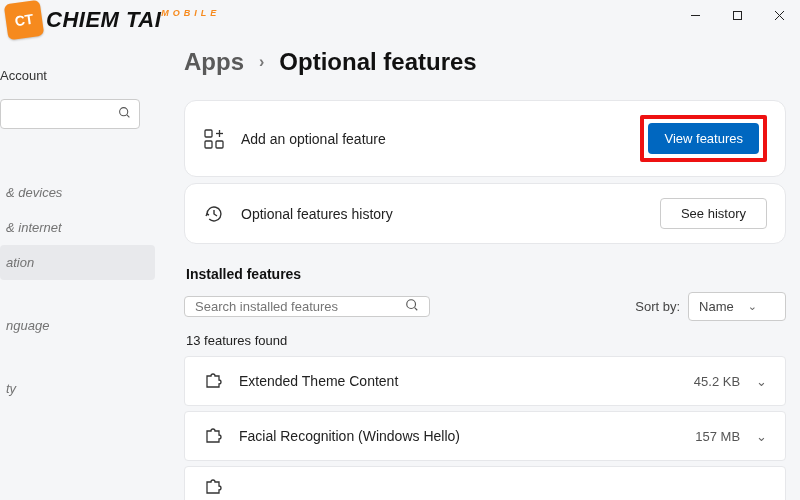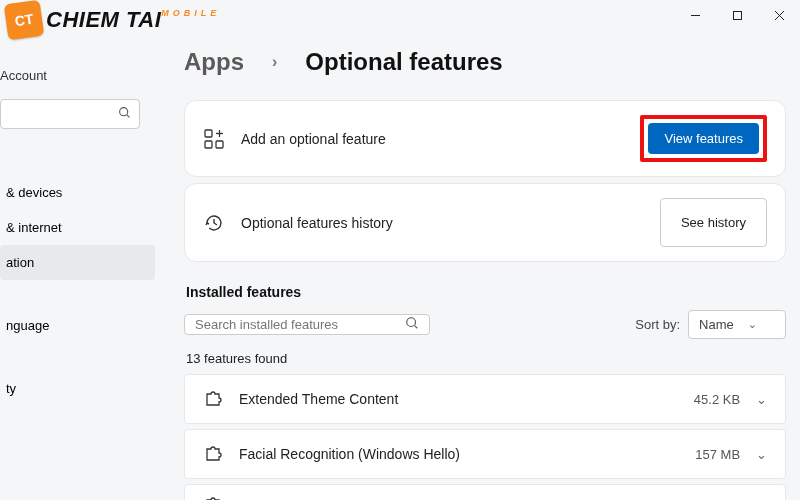--- a/index.html
+++ b/index.html
@@ -13,35 +13,35 @@
   .logo-badge { width: 36px; height: 36px; background: #f68a1e; border-radius: 6px; transform: rotate(-8deg); display: flex; align-items: center; justify-content: center; color: #fff; font-weight: 900; font-size: 14px; box-shadow: 0 1px 2px rgba(0,0,0,0.2); }
   .logo-text { display: flex; flex-direction: row; line-height: 1; }
   .logo-main { font-size: 22px; font-weight: 900; color: #111; letter-spacing: 0.5px; font-style: italic; }
   .logo-sub { font-size: 9px; color: #f68a1e; letter-spacing: 4px; text-align: right; font-style: italic; font-weight: 600; }
   
   .sidebar { position: absolute; left: 0; top: 60px; width: 155px; }
   .account { font-size: 13px; color: #333; padding: 8px 0 16px 0; }
   .search-wrap { position: relative; border: 1px solid #ccc; border-radius: 4px; background: #fff; height: 30px; display: flex; align-items: center; padding: 0 8px; margin-bottom: 18px; width: 140px; }
   .search-wrap input { border: none; outline: none; flex: 1; font-size: 12px; background: transparent; width: 100%; }
   .search-wrap .sicon { color: #555; font-size: 13px; }
-  .nav-item { font-size: 13px; color: #000000; padding: 10px 6px; cursor: pointer; border-radius: 4px; }
+  .nav-item { font-size: 13px; color: #737373; padding: 10px 6px; cursor: pointer; border-radius: 4px; font-style: italic; }
   .nav-item.sel { background: #e8e9ec; }
   .nav-gap { height: 28px; }
   
   .main { position: absolute; left: 184px; top: 48px; right: 14px; }
-  .breadcrumb { display: flex; align-items: center; gap: 28px; font-size: 24px; font-weight: 600; color: #111; margin-bottom: 24px; }
+  .breadcrumb { display: flex; align-items: center; gap: 15px; font-size: 24px; font-weight: 600; color: #111; margin-bottom: 24px; }
   .breadcrumb .parent { color: #5a5a5a; font-weight: 600; }
   .breadcrumb .chev { color: #777; font-size: 16px; }
   
   .card { background: #fff; border: 1px solid #e6e7ea; border-radius: 12px; padding: 14px 18px; display: flex; align-items: center; margin-bottom: 6px; }
   .card .cicon { width: 22px; height: 22px; margin-right: 16px; display: flex; align-items: center; justify-content: center; }
   .card .clabel { font-size: 14px; color: #222; flex: 1; }
   .highlight-box { border: 4px solid #e11; display: inline-block; padding: 4px; border-radius: 2px; text-decoration: underline; }
   .btn-primary { background: #0067c0; color: #fff; border: none; border-radius: 4px; padding: 8px 16px; font-size: 13px; cursor: pointer; }
-  .btn-secondary { background: #fff; color: #222; border: 1px solid #ccc; border-radius: 4px; padding: 16px 20px; font-size: 13px; cursor: pointer; }
+  .btn-secondary { background: #fff; color: #222; border: 1px solid #ccc; border-radius: 4px; padding: 7px 20px; font-size: 13px; cursor: pointer; }
   
   .section-title { font-size: 14px; font-weight: 600; color: #111; margin: 22px 0 10px 2px; }
   .search-row { display: flex; align-items: center; justify-content: space-between; gap: 12px; }
   .search-feat { position: relative; border: 1px solid #ccc; border-radius: 4px; background: #fff; height: 21px; display: flex; align-items: center; padding: 0 10px; width: 246px; }
   .search-feat input { border: none; outline: none; flex: 1; font-size: 13px; background: transparent; }
   .sort-wrap { display: flex; align-items: center; gap: 8px; font-size: 13px; color: #444; }
   .sort-select { border: 1px solid #ccc; border-radius: 4px; background: #fff; padding: 6px 28px 6px 10px; font-size: 13px; position: relative; min-width: 84px; cursor: pointer; display: flex; align-items: center; justify-content: space-between; gap: 14px; }
   .sort-select .chev2 { color: #666; font-size: 11px; }
   .count { font-size: 13px; color: #222; margin: 12px 0 8px 2px; }
   

